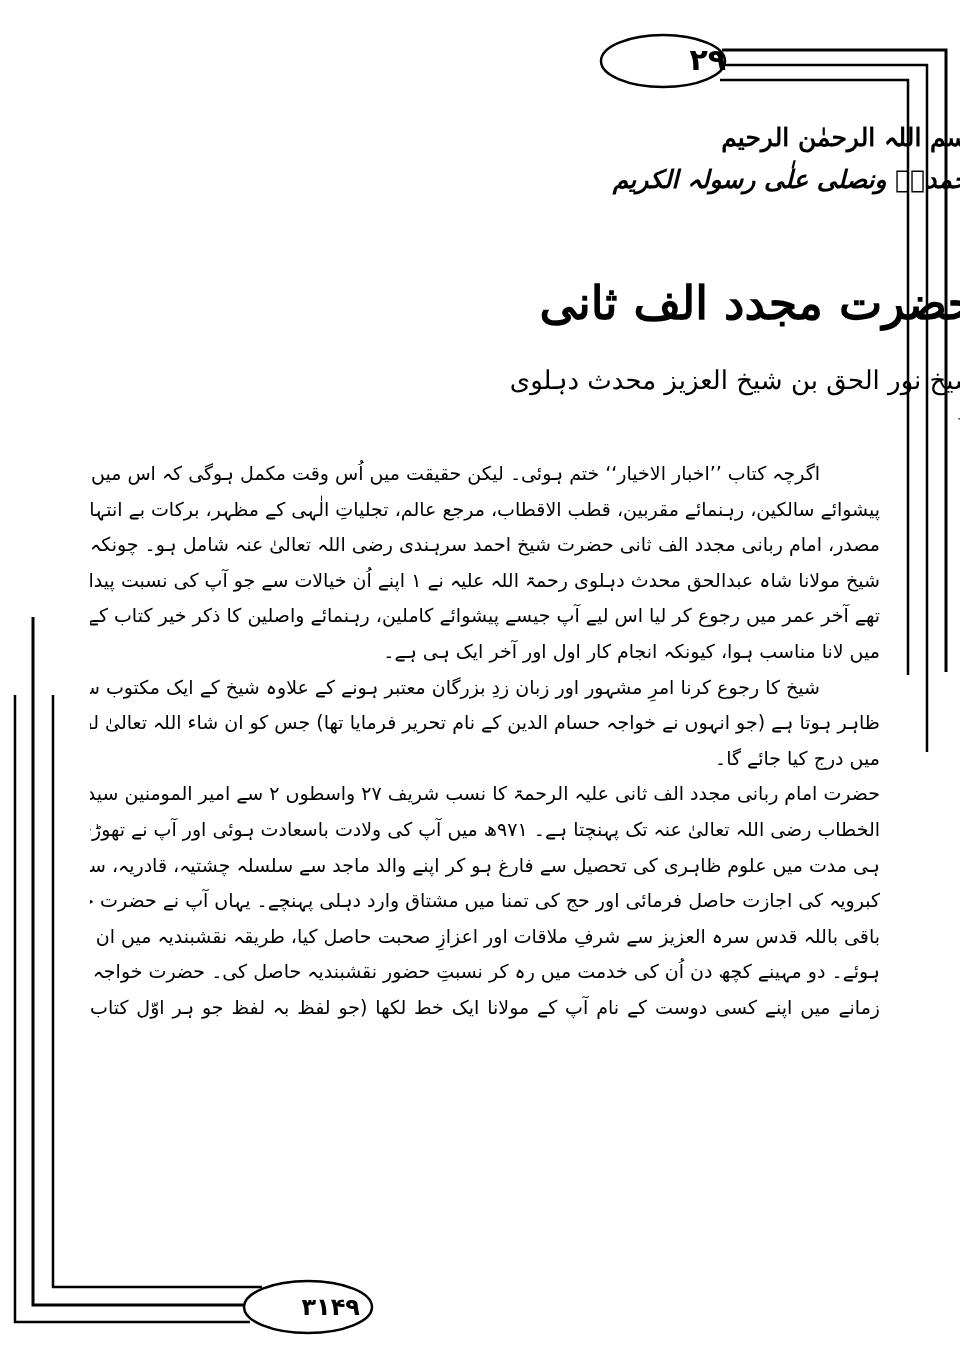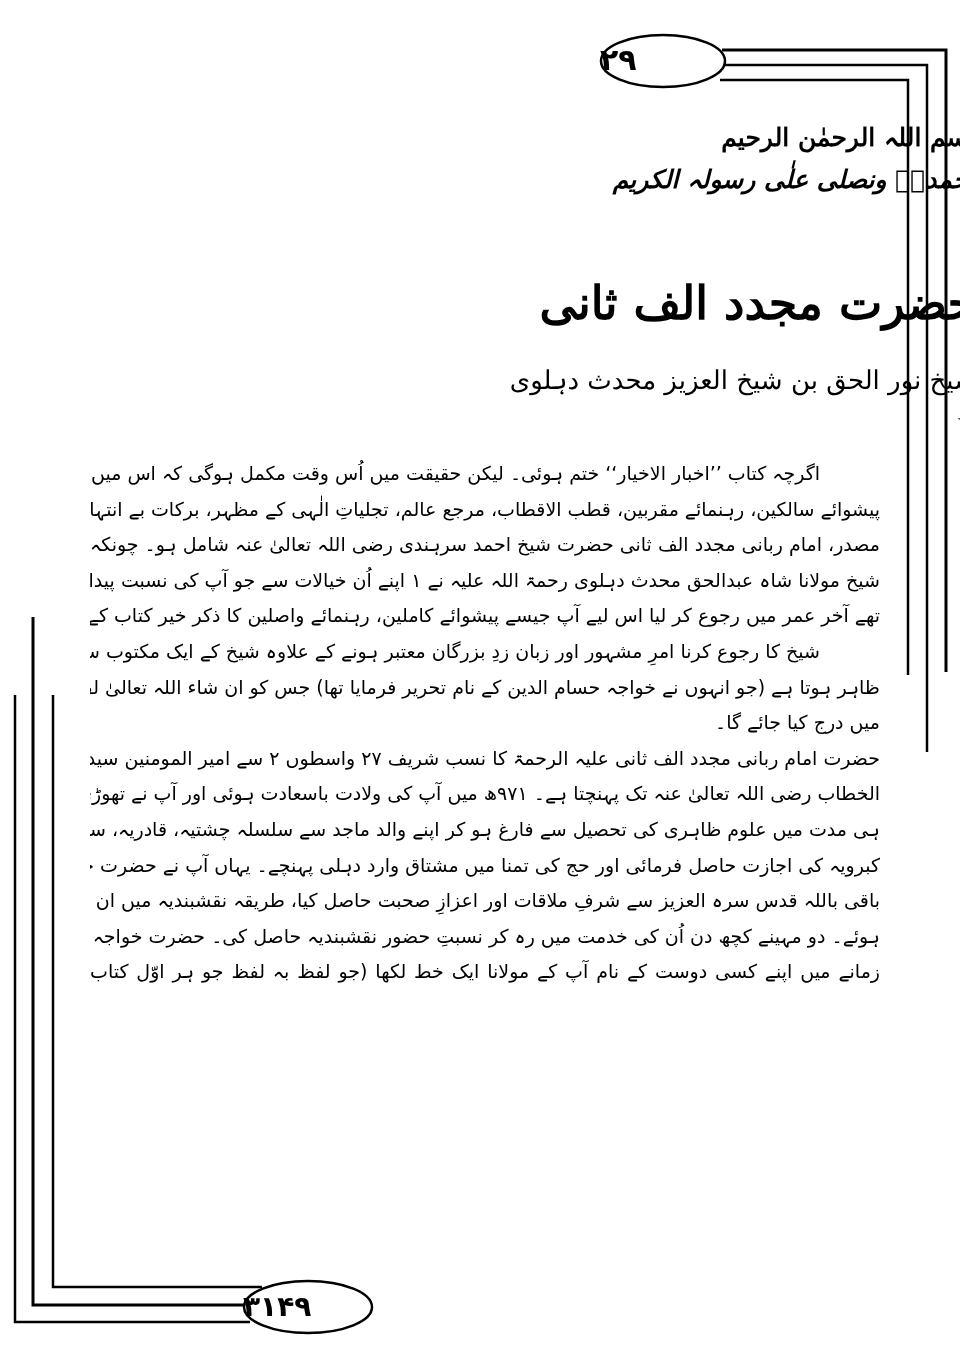--- a/index.html
+++ b/index.html
@@ -1,22 +1,22 @@
 <!DOCTYPE html>
 <html><head>
 <meta charset="utf-8">
 <style>
   html, body { margin: 0; padding: 0; background: #ffffff; }
   body { width: 960px; height: 1370px; position: relative; overflow: hidden;
          font-family: "DejaVu Sans", sans-serif; color: #000; }
   .frame { position: absolute; left: 0; top: 0; width: 960px; height: 1370px; pointer-events: none; }
   .oval-label { position: absolute; font-family: "DejaVu Sans", sans-serif; font-weight: bold;
-                text-align: left; direction: rtl; }
+                text-align: right; direction: rtl; }
   .top-num { left: 600px; top: 42px; width: 126px; font-size: 30px; line-height: 36px; }
-  .bottom-num { left: 243px; top: 1292px; width: 130px; font-size: 28px; line-height: 30px; }
+  .bottom-num { left: 230px; top: 1292px; width: 130px; font-size: 24px; line-height: 30px; }
   .center { position: absolute; left: 16px; width: 960px; text-align: right; direction: rtl; }
   .bismillah { top: 118px; font-family: "DejaVu Serif", serif; font-weight: bold; font-size: 25px; line-height: 40px; }
   .hamd { top: 160px; font-family: "DejaVu Serif", serif; font-weight: bold; font-size: 25px; line-height: 40px; font-style: italic; }
   .title { top: 268px; font-family: "DejaVu Serif", serif; font-weight: bold; font-size: 46px; line-height: 70px; }
   .author { top: 360px; font-family: "DejaVu Serif", serif; font-size: 26px; line-height: 40px; }
   .star { top: 408px; font-size: 22px; line-height: 26px; }
   .body-text { position: absolute; left: 90px; width: 790px; top: 456px; direction: rtl;
                font-family: "DejaVu Sans", sans-serif; font-size: 19px; }
   .line { height: 35.6px; line-height: 35.6px; white-space: nowrap; overflow: hidden;
           text-align: justify; text-align-last: justify; }
@@ -52,20 +52,21 @@
 <div class="center title">حضرت مجدد الف ثانی</div>
 <div class="center author">شیخ نور الحق بن شیخ العزیز محدث دہلوی</div>
 <div class="center star">☆</div>
 
 <div class="body-text">
   <div class="line indent">اگرچہ کتاب ’’اخبار الاخیار‘‘ ختم ہوئی۔ لیکن حقیقت میں اُس وقت مکمل ہوگی کہ اس میں تھوڑا ذکر خیر</div>
   <div class="line">پیشوائے سالکین، رہنمائے مقربین، قطب الاقطاب، مرجع عالم، تجلیاتِ الٰہی کے مظہر، برکات بے انتہا کے</div>
   <div class="line">مصدر، امام ربانی مجدد الف ثانی حضرت شیخ احمد سرہندی رضی اللہ تعالیٰ عنہ شامل ہو۔ چونکہ (والدی حضرت)</div>
   <div class="line">شیخ مولانا شاہ عبدالحق محدث دہلوی رحمۃ اللہ علیہ نے ۱ اپنے اُن خیالات سے جو آپ کی نسبت پیدا ہو گئے</div>
   <div class="line">تھے آخر عمر میں رجوع کر لیا اس لیے آپ جیسے پیشوائے کاملین، رہنمائے واصلین کا ذکر خیر کتاب کے آخر</div>
+  <div class="line last">میں لانا مناسب ہوا، کیونکہ انجام کار اول اور آخر ایک ہی ہے۔</div>
   <div class="line indent">شیخ کا رجوع کرنا امرِ مشہور اور زبان زدِ بزرگان معتبر ہونے کے علاوہ شیخ کے ایک مکتوب سے بھی</div>
   <div class="line">ظاہر ہوتا ہے (جو انہوں نے خواجہ حسام الدین کے نام تحریر فرمایا تھا) جس کو ان شاء اللہ تعالیٰ لفظ بہ لفظ آخر</div>
   <div class="line last">میں درج کیا جائے گا۔</div>
   <div class="line">حضرت امام ربانی مجدد الف ثانی علیہ الرحمۃ کا نسب شریف ۲۷ واسطوں ۲ سے امیر المومنین سیدنا عمر بن</div>
   <div class="line">الخطاب رضی اللہ تعالیٰ عنہ تک پہنچتا ہے۔ ۹۷۱ھ میں آپ کی ولادت باسعادت ہوئی اور آپ نے تھوڑی</div>
   <div class="line">ہی مدت میں علوم ظاہری کی تحصیل سے فارغ ہو کر اپنے والد ماجد سے سلسلہ چشتیہ، قادریہ، سہروردیہ اور</div>
   <div class="line">کبرویہ کی اجازت حاصل فرمائی اور حج کی تمنا میں مشتاق وارد دہلی پہنچے۔ یہاں آپ نے حضرت خواجہ محمد</div>
   <div class="line">باقی باللہ قدس سرہ العزیز سے شرفِ ملاقات اور اعزازِ صحبت حاصل کیا، طریقہ نقشبندیہ میں ان کے مرید</div>
   <div class="line">ہوئے۔ دو مہینے کچھ دن اُن کی خدمت میں رہ کر نسبتِ حضور نقشبندیہ حاصل کی۔ حضرت خواجہ نے اُس</div>
   <div class="line">زمانے میں اپنے کسی دوست کے نام آپ کے مولانا ایک خط لکھا (جو لفظ بہ لفظ جو ہر اوّل کتاب</div>

